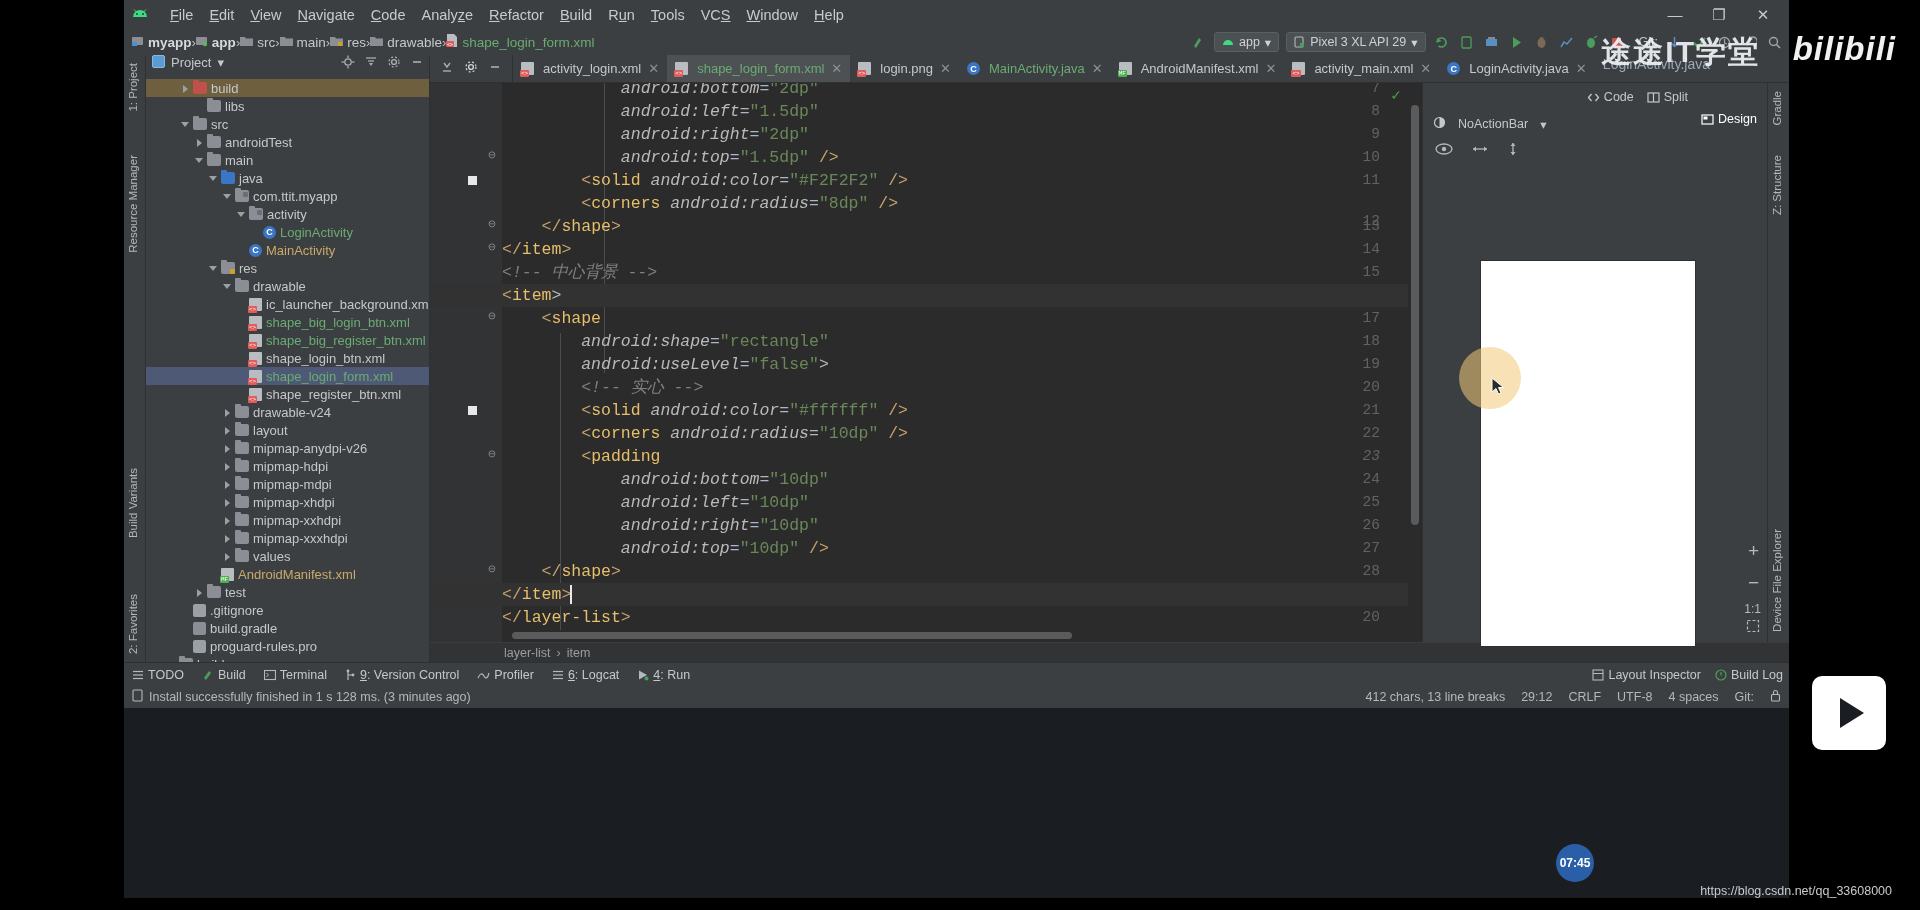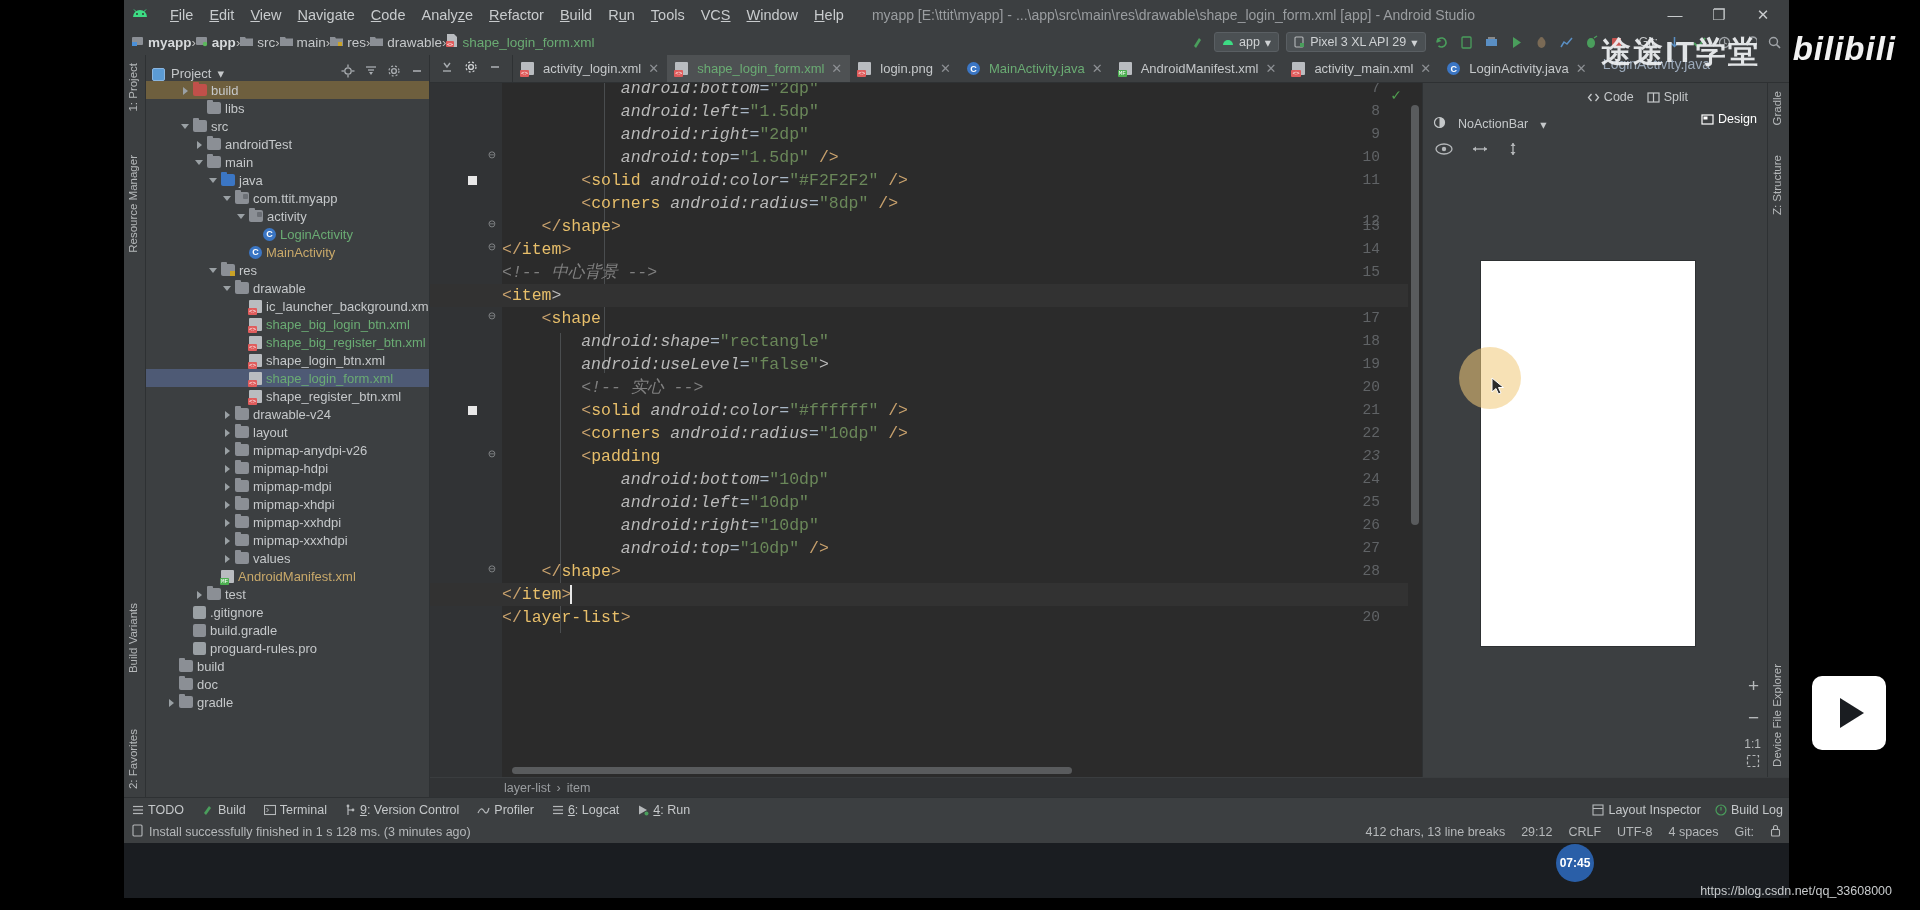--- a/index.html
+++ b/index.html
@@ -11,21 +11,21 @@
   }
   #root {
     position: relative;
     width: 1920px; height: 910px;
     background: #1a1d21;
   }
   
   .ide {
     position: absolute;
     left: 124px; top: 0px;
-    width: 1665px; height: 843px;
+    width: 1665px; height: 708px;
     background: #5eead4;
     color: #bbbbbb;
     display: flex; flex-direction: column;
     font-size: 13px;
   }
   
   .leftblack {
     position:absolute; left:0; top:0; width:124px; height:910px;
     background:#000;
   }
@@ -115,21 +115,21 @@
     padding: 4px 4px;
     display:flex; align-items:center; gap:4px;
   }
 
   
   .projpanel {
     width: 284px; background: #3c3f41; display:flex; flex-direction:column;
     flex: 0 0 284px; border-right:1px solid #2e3133;
   }
   .projhead {
-    height: 26px; display:flex; align-items:flex-end; padding: 0 6px;
+    height: 26px; display:flex; align-items:flex-start; padding: 0 6px;
     font-size: 13px; color:#c5c8ca; position:relative;
   }
   .projhead .sq {
     width: 13px; height:13px; background:#5b9bd5; border:1px solid #8ab6e0;
     margin-right:6px; border-radius:2px;
   }
   .projhead .acts { position:absolute; right:5px; display:flex; gap:9px; align-items:center; }
   .tree {
     flex:1 1 auto; overflow:hidden; background:#3c3f41;
     font-size: 13px; padding-top: 0px;
@@ -376,21 +376,20 @@
       <div class="menuitem"><u>N</u>avigate</div>
       <div class="menuitem"><u>C</u>ode</div>
       <div class="menuitem">Analy<u>z</u>e</div>
       <div class="menuitem"><u>R</u>efactor</div>
       <div class="menuitem"><u>B</u>uild</div>
       <div class="menuitem">R<u>u</u>n</div>
       <div class="menuitem"><u>T</u>ools</div>
       <div class="menuitem">VC<u>S</u></div>
       <div class="menuitem"><u>W</u>indow</div>
       <div class="menuitem"><u>H</u>elp</div>
-      <div class="wintitle">myapp [E:\ttit\myapp] - ...\app\src\main\res\drawable\shape_login_form.xml [app] - Android Studio</div>
       <div class="winbuttons">
         <div class="winbtn">—</div>
         <div class="winbtn">❐</div>
         <div class="winbtn close">✕</div>
       </div>
     </div>
 
     <div class="navbar">
       <div class="crumb bold">
         <span class="ico">

